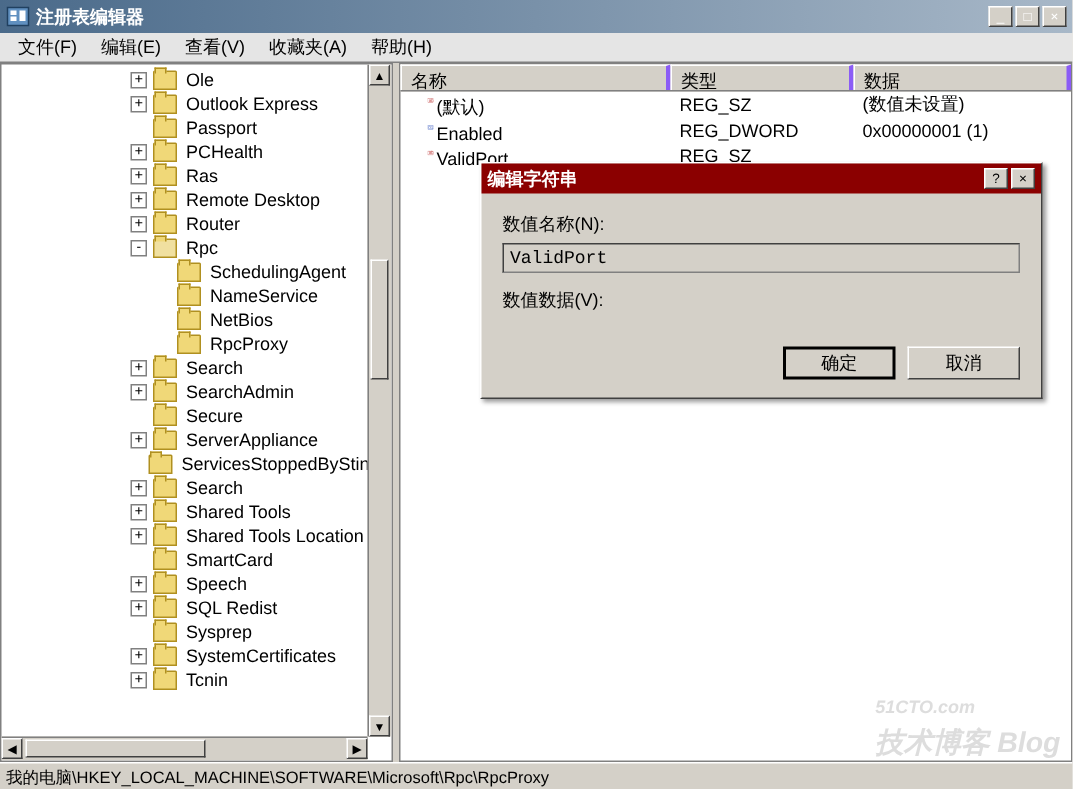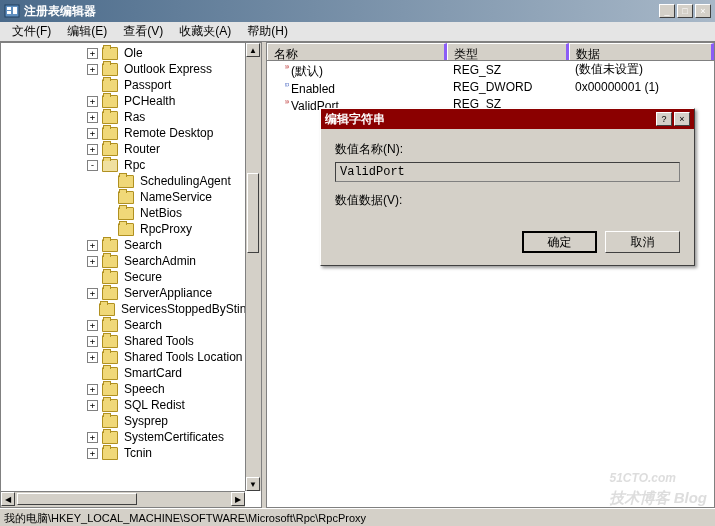--- a/index.html
+++ b/index.html
@@ -54,21 +54,21 @@
 .dialog-buttons { display: flex; justify-content: flex-end; gap: 8px; padding: 6px 14px 12px; }
 .btn { width: 75px; height: 22px; background: #d4d0c8; border: 1px solid #404040; border-top-color: #fff; border-left-color: #fff; cursor: pointer; }
 .btn.default { border: 2px solid #000; }
 
 .scrollbar-v { position: absolute; right: 0; top: 0; bottom: 16px; width: 16px; background: #d4d0c8; border-left: 1px solid #808080; }
 .scrollbar-h { position: absolute; left: 0; right: 16px; bottom: 0; height: 16px; background: #d4d0c8; border-top: 1px solid #808080; }
 .scroll-btn { width: 14px; height: 14px; background: #d4d0c8; border: 1px solid #fff; border-right-color: #404040; border-bottom-color: #404040; position: absolute; display: flex; align-items: center; justify-content: center; font-size: 8px; }
 .scroll-thumb { position: absolute; background: #d4d0c8; border: 1px solid #fff; border-right-color: #404040; border-bottom-color: #404040; }
 
 .watermark { position: absolute; right: 8px; bottom: 18px; color: rgba(180,180,180,0.45); font-size: 28px; font-weight: bold; font-style: italic; pointer-events: none; }
-.watermark .sub { font-size: 15px; display: block; text-align: left; }
+.watermark .sub { font-size: 19px; display: block; text-align: left; }
 </style>
 </head>
 <body>
 
 <div class="titlebar">
   <span class="icon">
     <svg viewBox="0 0 16 16">
         <rect x="1" y="2" width="14" height="12" fill="#6090c0" stroke="#204060"></rect>
         <rect x="3" y="4" width="4" height="3" fill="#fff"></rect>
         <rect x="3" y="8" width="4" height="3" fill="#fff"></rect>

